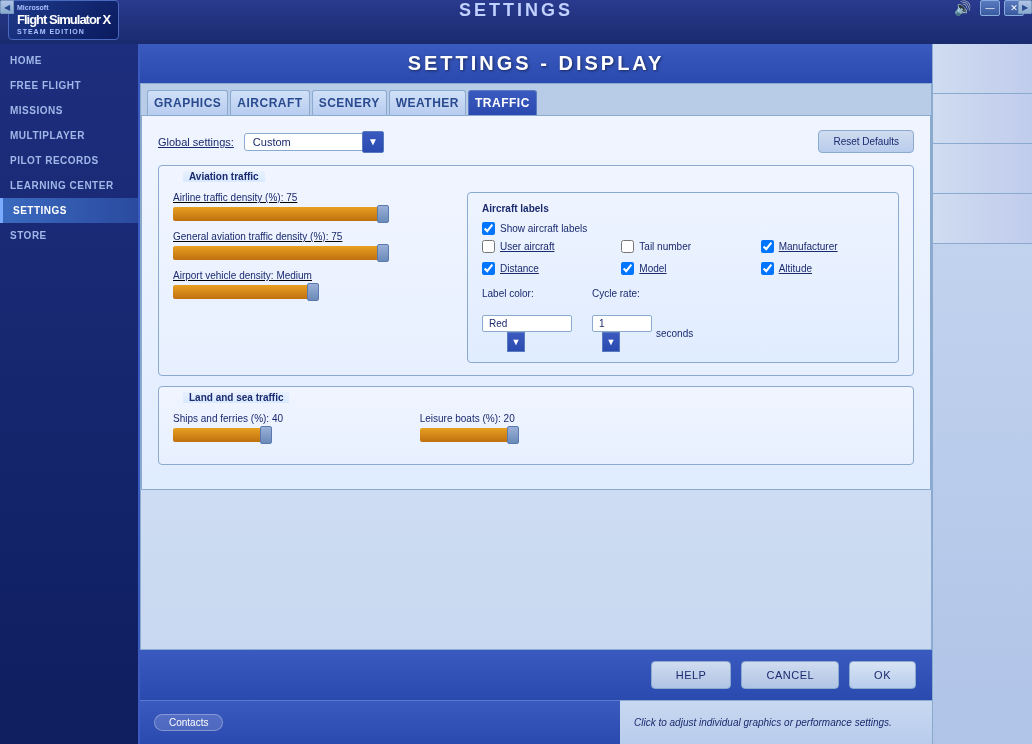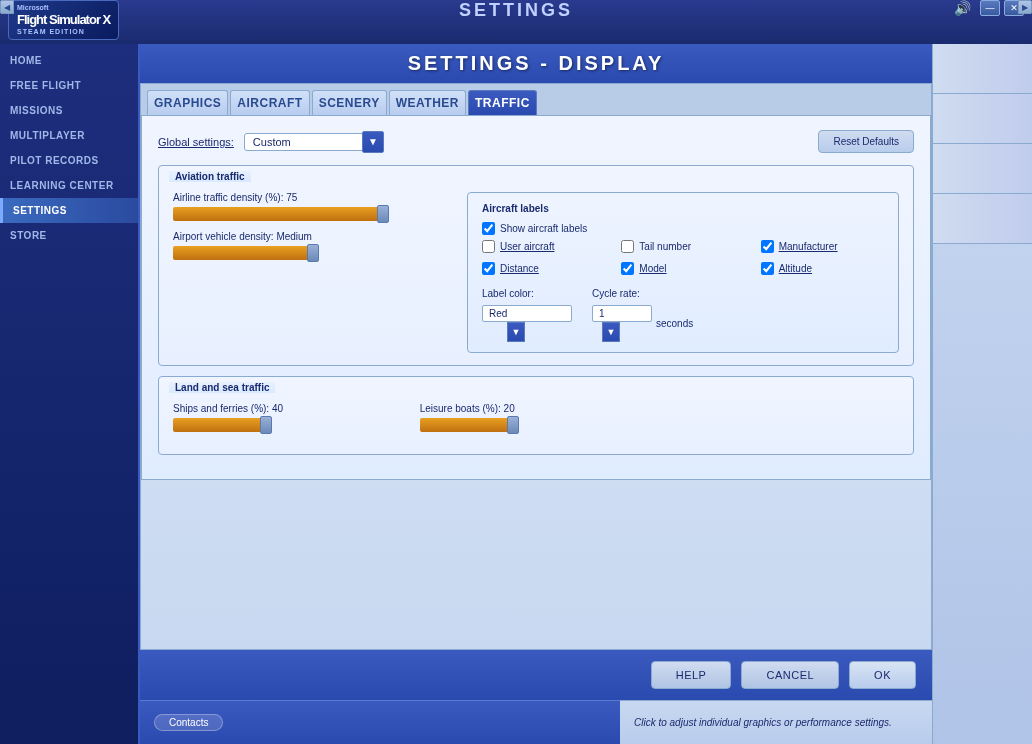--- a/index.html
+++ b/index.html
@@ -231,21 +231,21 @@
       border: 1px solid #8aaacf;
       border-radius: 4px;
       margin-bottom: 10px;
       background: linear-gradient(to bottom, #f0f5ff, #e8f0ff);
     }
     .section-legend {
       font-size: 10px;
       font-weight: bold;
       color: #1a2a6e;
       padding: 0 6px;
-      margin-left: 10px;
+      margin-left: 24px;
       margin-top: -7px;
       background: linear-gradient(to bottom, #e8f0ff, #d8eaff);
       display: inline-block;
     }
     .section-content {
       padding: 8px 14px 12px;
     }
 
     
     .slider-group {
@@ -297,20 +297,21 @@
       height: 14px;
     }
 
     
     .aviation-content {
       display: flex;
       gap: 14px;
     }
     .aviation-sliders {
       flex: 0 0 280px;
+      text-decoration: underline;
     }
     .aircraft-labels-box {
       flex: 1;
       border: 1px solid #8aaacf;
       border-radius: 4px;
       background: linear-gradient(to bottom, #eef4ff, #e0ecff);
       padding: 10px 14px;
     }
     .aircraft-labels-title {
       font-size: 10px;
@@ -343,21 +344,21 @@
     
     .label-options {
       display: flex;
       gap: 20px;
       margin-top: 8px;
       align-items: flex-end;
     }
     .label-opt-group {
       display: flex;
       flex-direction: column;
-      gap: 6px;
+      gap: 16px;
     }
     .label-opt-label {
       font-size: 10px;
       color: #1a2a6e;
     }
     .label-select-wrap {
       display: flex;
       align-items: center;
       flex-direction: column;
     }
@@ -552,20 +553,31 @@
                   <div class="slider-wrap">
                     <div class="slider-arrow-left">◀</div>
                     <div class="slider-inner">
                       <div class="slider-fill" style="width:75%"></div>
                       <div class="slider-thumb" style="left:calc(75% - 6px)"></div>
                     </div>
                     <div class="slider-arrow-right">▶</div>
                   </div>
                 </div>
 
+                <div class="slider-group">
+                  <div class="slider-label">General aviation traffic density (%): 75</div>
+                  <div class="slider-wrap">
+                    <div class="slider-arrow-left">◀</div>
+                    <div class="slider-inner">
+                      <div class="slider-fill" style="width:75%"></div>
+                      <div class="slider-thumb" style="left:calc(75% - 6px)"></div>
+                    </div>
+                    <div class="slider-arrow-right">▶</div>
+                  </div>
+                </div>
 
                 <div class="slider-group">
                   <div class="slider-label">Airport vehicle density: Medium</div>
                   <div class="slider-wrap">
                     <div class="slider-arrow-left">◀</div>
                     <div class="slider-inner">
                       <div class="slider-fill" style="width:50%"></div>
                       <div class="slider-thumb" style="left:calc(50% - 6px)"></div>
                     </div>
                     <div class="slider-arrow-right">▶</div>

